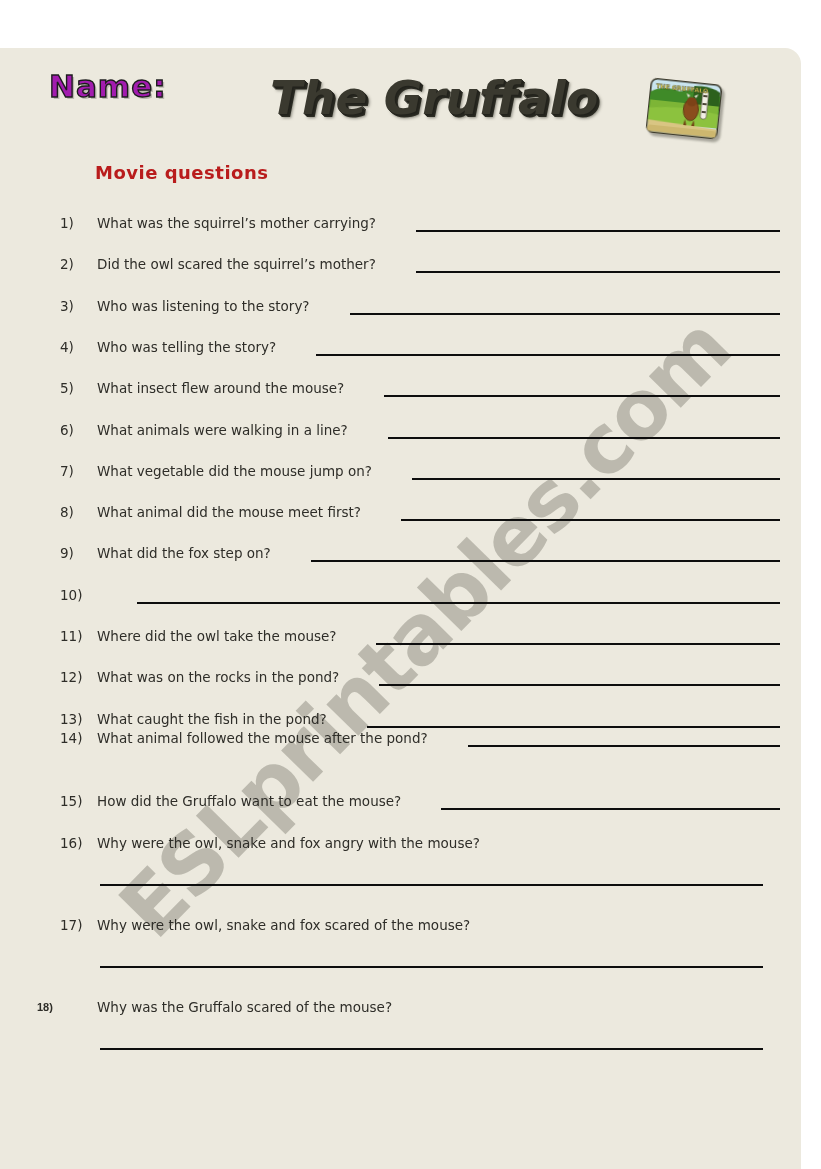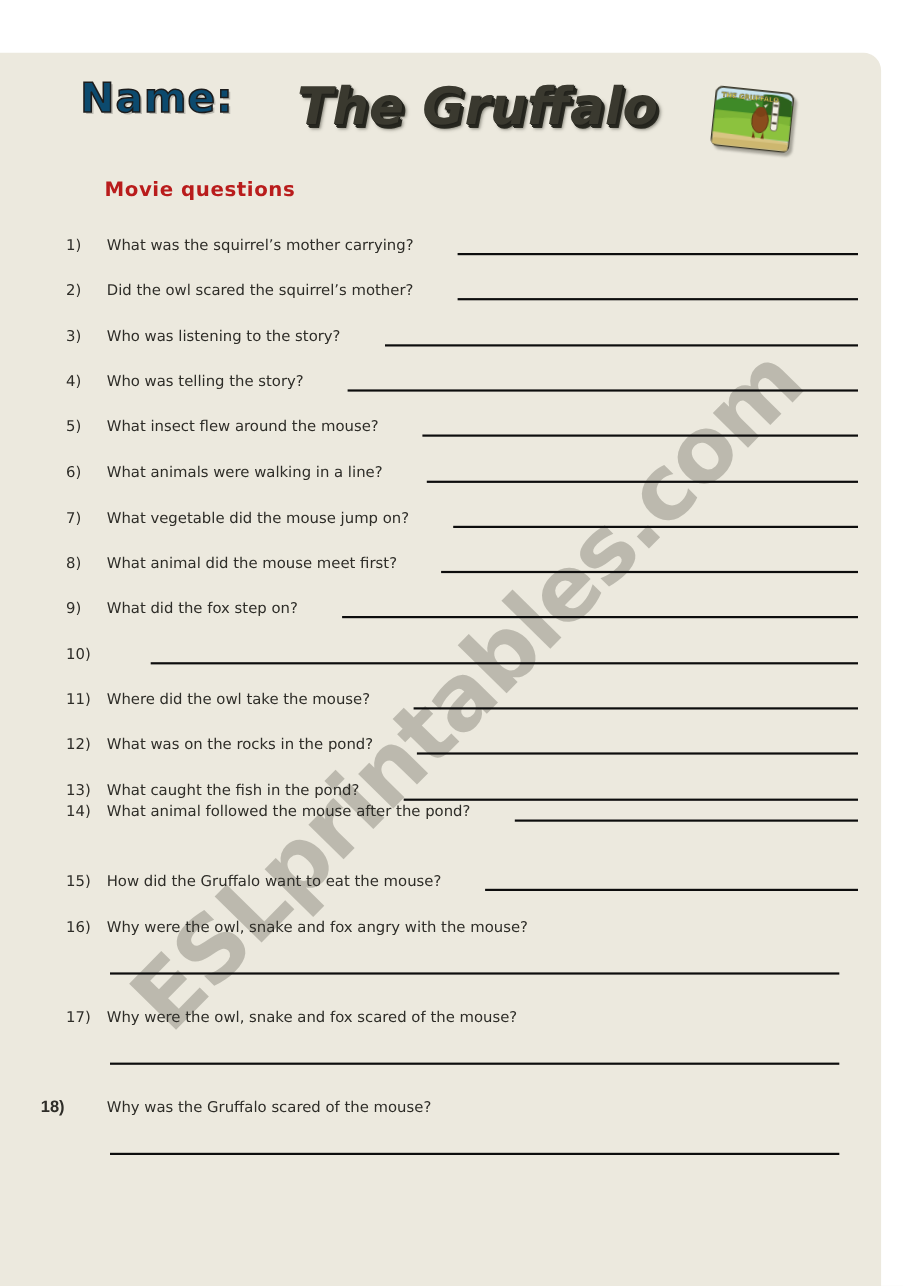--- a/index.html
+++ b/index.html
@@ -16,24 +16,23 @@
     position:absolute;left:-75px;top:520px;width:1000px;height:120px;
     transform:rotate(-45.5deg);transform-origin:50% 50%;
     font-size:82px;font-weight:bold;letter-spacing:-2px;
     color:rgba(144,141,131,0.52);text-align:center;line-height:120px;
     white-space:nowrap;z-index:1;user-select:none;
   }
   .content{position:absolute;inset:0;z-index:2;}
   
   .name-label{
     position:absolute;left:49px;top:20px;
-    font-size:37px;font-weight:bold;letter-spacing:1px;
-    color:#0c4a6e;-webkit-text-stroke:1.4px #1c1c1c;
+    font-size:31px;font-weight:bold;letter-spacing:1px;
+    color:#a21caf;-webkit-text-stroke:1.4px #1c1c1c;
     text-shadow:2px 2px 0 rgba(150,148,140,0.55);
-    margin-left:24px;
   }
   
   .title{
     position:absolute;left:270px;top:22px;width:360px;
     font-size:47px;font-weight:900;font-style:italic;letter-spacing:0px;
     color:#3a392f;white-space:nowrap;
     text-shadow:1px 1px 0 #22221c,2px 2px 0 #26261f,3px 3px 0 #2b2b23,
                 4px 4px 3px rgba(60,60,50,0.55);
   }
   
@@ -56,21 +55,21 @@
   .qtext{flex:none;text-align:right;}
   .qline{
     flex:1 1 auto;margin-left:40px;height:17px;min-width:30px;
     border-bottom:2px solid #0d0d0d;
   }
   .fullline{
     position:absolute;left:100px;width:663px;height:0;
     border-top:2px solid #0d0d0d;
   }
   .qnum-bold{
-    font-family:"Liberation Sans",sans-serif;font-weight:bold;font-size:15px;
+    font-family:"Liberation Sans",sans-serif;font-weight:bold;font-size:11px;
   }
   .qrow.outdent{left:37px;}
   .qrow.outdent .qnum{width:60px;}
 </style>
 </head>
 <body>
 
 <div class="page">
   <div class="watermark">ESLprintables.com</div>
 

